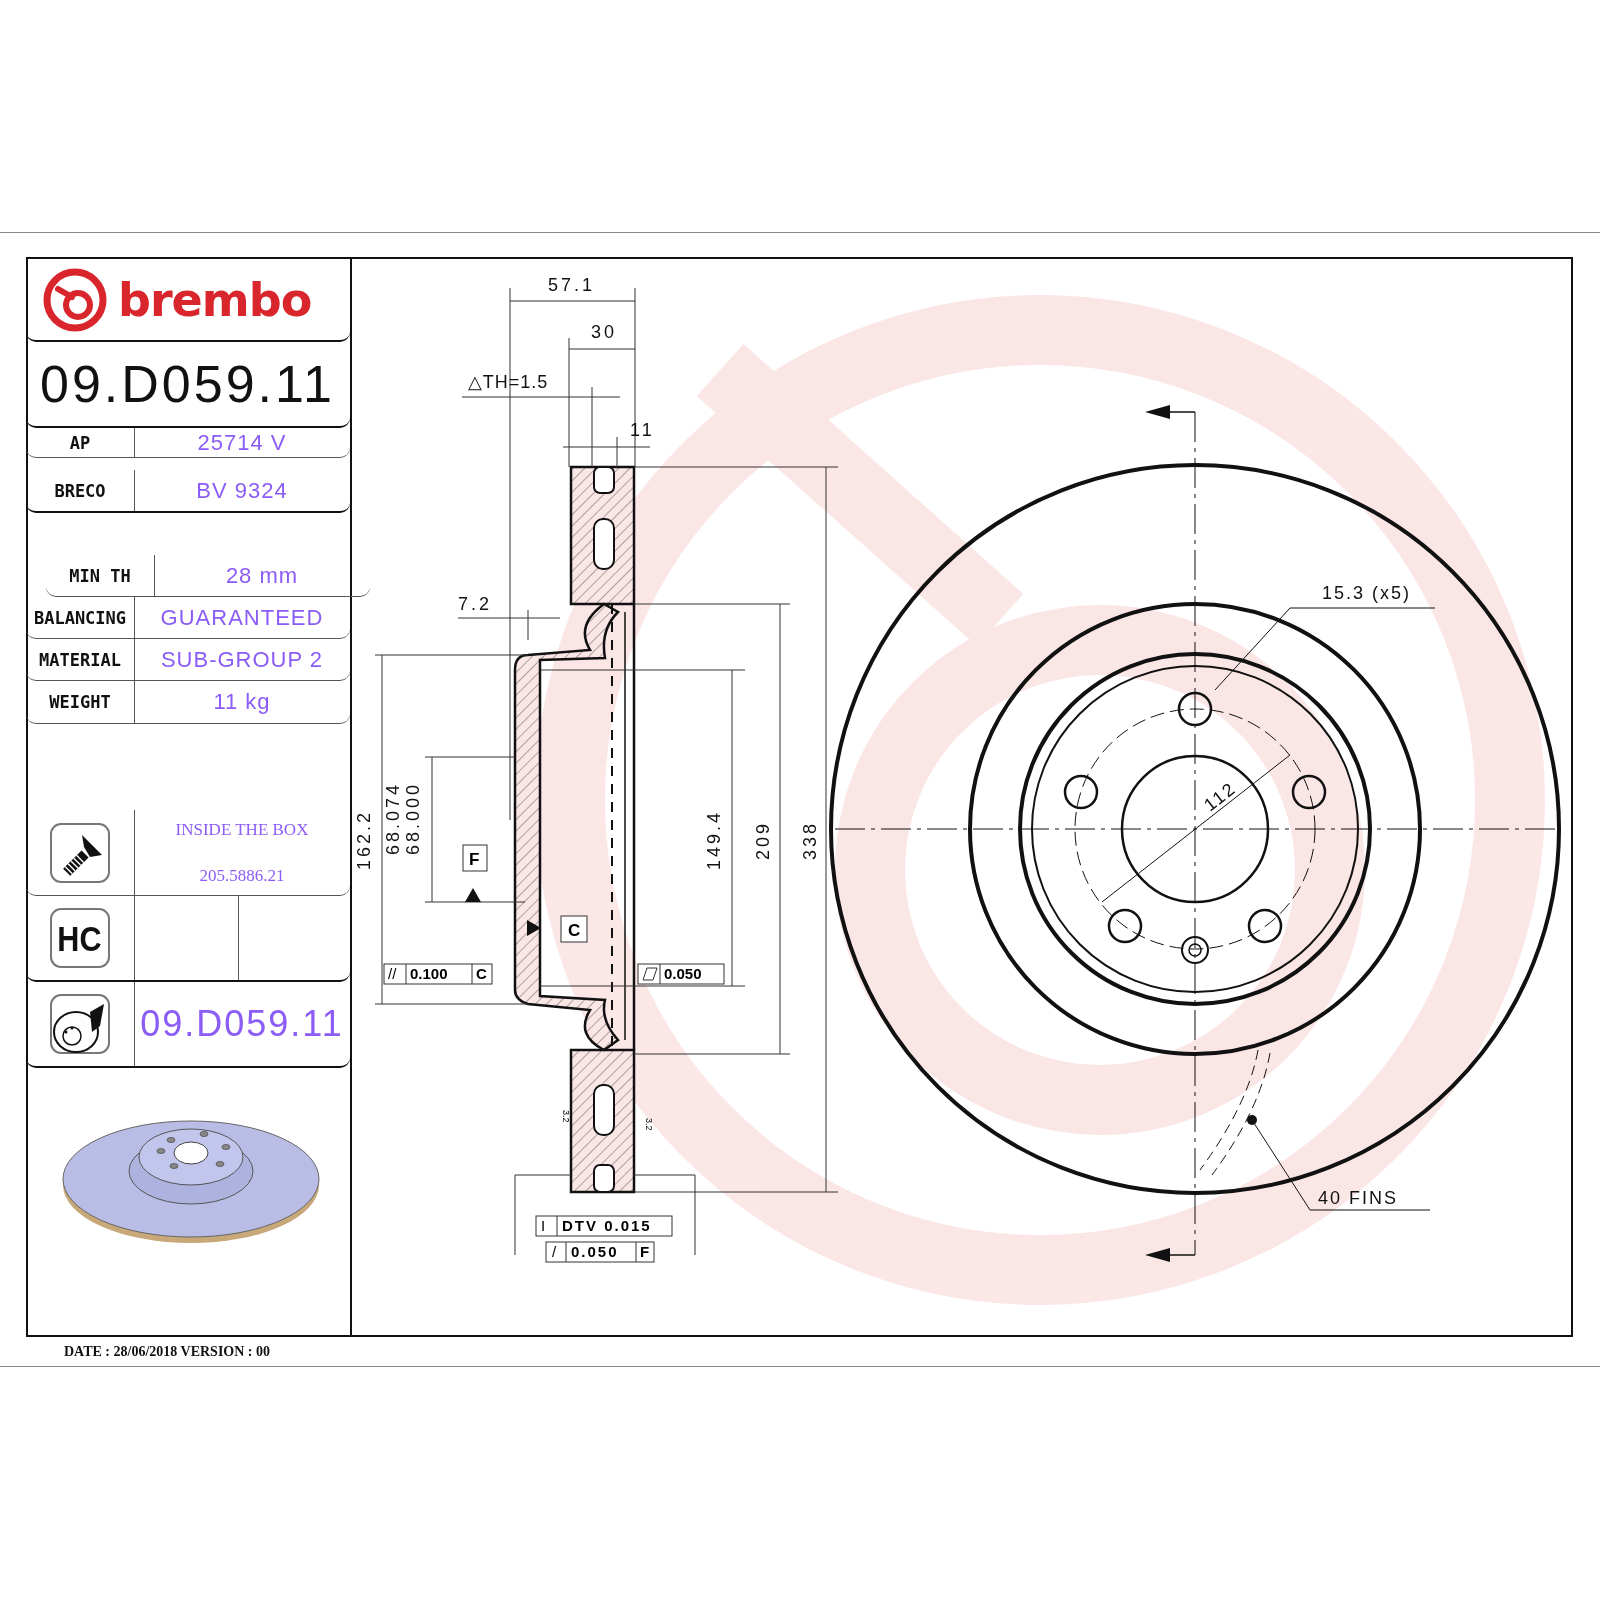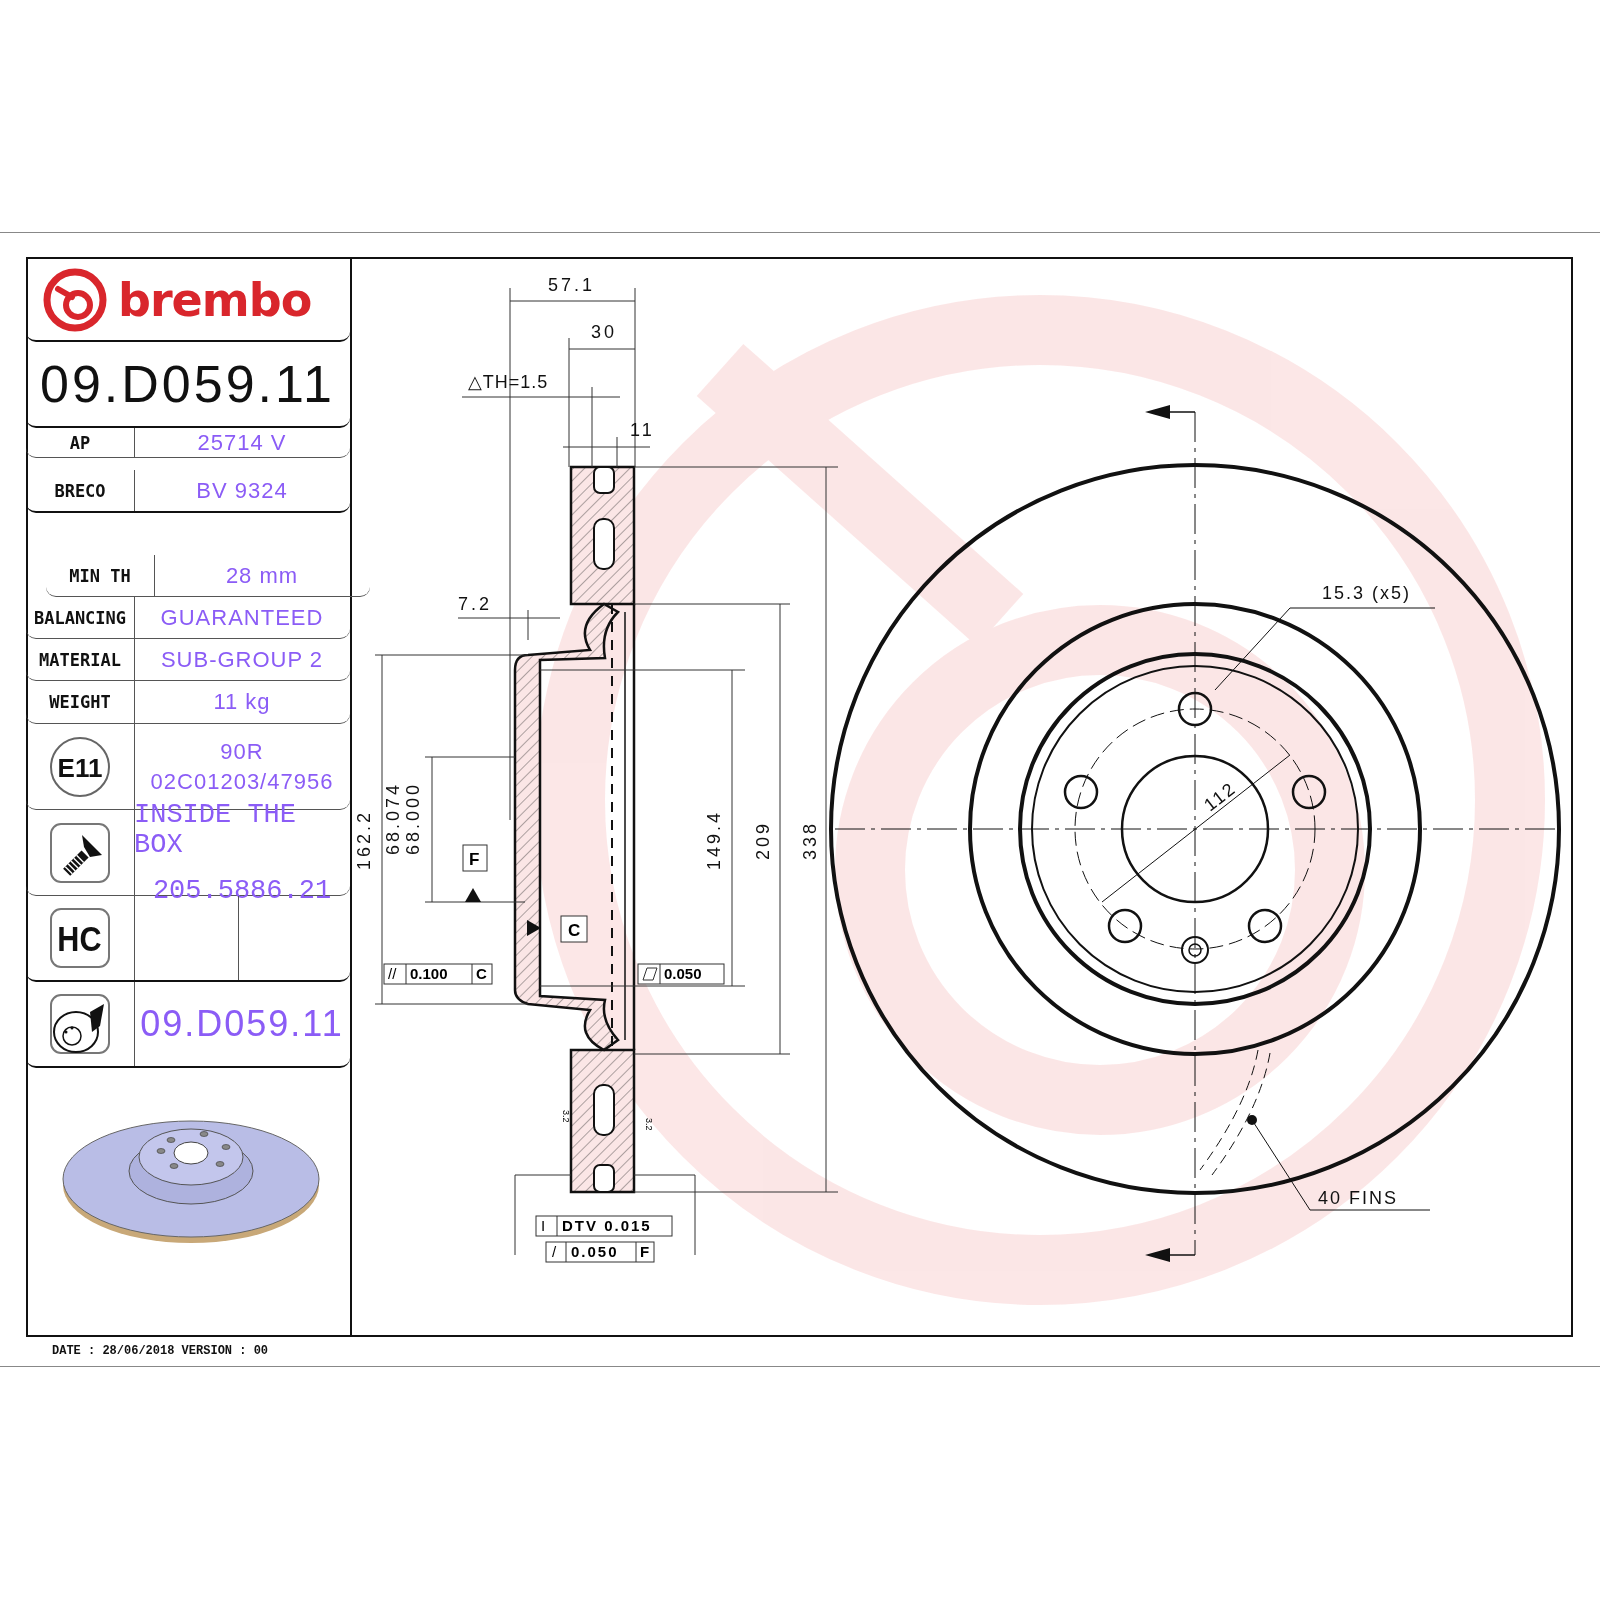--- a/index.html
+++ b/index.html
@@ -12,21 +12,21 @@
   .lbl { position:absolute; left:0; top:0; height:100%; width:108px; border-right:1px solid #555; display:flex; align-items:center; justify-content:center; font-family:"DejaVu Sans Mono", monospace; font-weight:bold; font-size:17px; color:#111; }
   .val { position:absolute; left:108px; right:0; top:0; height:100%; display:flex; align-items:center; justify-content:center; font-family:"Liberation Sans", sans-serif; font-size:22px; letter-spacing:1px; color:#8b5cf6; }
   .logo-row { top:0; height:85px; }
   .logo { position:absolute; left:16px; top:10px; display:flex; align-items:center; gap:10px; }
   .logo-text { font-family:"DejaVu Sans", sans-serif; font-weight:bold; font-size:46px; color:#d9262c; letter-spacing:-1px; }
   .pn-row { top:85px; height:86px; }
   .pn { position:absolute; left:14px; top:12px; font-family:"Liberation Sans", sans-serif; font-size:52px; letter-spacing:3px; color:#111; }
   .icon-cell { position:absolute; left:0; top:0; width:108px; height:100%; border-right:1px solid #555; display:flex; align-items:center; justify-content:center; }
   .multi { flex-direction:column; font-size:22px; line-height:30px; }
   .pn2 { font-size:36px; letter-spacing:2px; }
-  .footer { position:absolute; left:52px; top:1344px; font-family:Liberation Mono, monospace; font-weight:bold; font-size:12px; color:#111; }
+  .footer { position:absolute; left:64px; top:1344px; font-family:Liberation Serif, serif; font-weight:bold; font-size:14px; color:#111; }
   .drawing { position:absolute; left:352px; top:259px; width:1219px; height:1076px; }
   svg text { font-family:"Liberation Sans", sans-serif; }
 </style>
 </head>
 <body>
 
 <div class="sheet"></div>
 <div class="frame"></div>
 
 <div class="side">
@@ -62,51 +62,39 @@
   </div>
   <div class="row" style="top:382px;height:42px;">
     <div class="lbl">MATERIAL</div>
     <div class="val">SUB-GROUP 2</div>
   </div>
   <div class="row" style="top:424px;height:43px;">
     <div class="lbl">WEIGHT</div>
     <div class="val">11 kg</div>
   </div>
 
-  <div class="row" style="top:467px;height:86px;">
-    <div class="icon-cell">
-      <svg width="64" height="64" viewBox="0 0 64 64">
-        <circle cx="32" cy="32" r="29" fill="#fff" stroke="#666" stroke-width="2"></circle>
-        <text x="32" y="42" text-anchor="middle" font-family="Liberation Serif, serif" font-weight="bold" font-size="26" fill="#111">E11</text>
-      </svg>
-    </div>
-    <div class="val multi">
-      <span>90R</span>
-      <span>02C01203/47956</span>
-    </div>
-  </div>
 
   <div class="row" style="top:553px;height:86px;">
     <div class="icon-cell">
       <svg width="64" height="64" viewBox="0 0 64 64">
         <rect x="3" y="3" width="58" height="58" rx="10" fill="#fff" stroke="#777" stroke-width="2"></rect>
         <polygon points="34,14 54,34 42,36 36,26" fill="#111"></polygon>
         <g transform="rotate(-45 30 40)">
           <rect x="14" y="35" width="26" height="10" fill="#111"></rect>
           <g stroke="#fff" stroke-width="1.4">
             <line x1="17" y1="35" x2="17" y2="45"></line>
               <line x1="21" y1="35" x2="21" y2="45"></line>
             <line x1="25" y1="35" x2="25" y2="45"></line>
               <line x1="29" y1="35" x2="29" y2="45"></line>
             <line x1="33" y1="35" x2="33" y2="45"></line>
           </g>
         </g>
       </svg>
     </div>
-    <div class="val multi" style="font-family:Liberation Mono, monospace;font-size:27px;letter-spacing:0;gap:16px;">
+    <div class="val multi" style="font-family:Liberation Serif, serif;font-size:17px;letter-spacing:0;gap:16px;">
       <span>INSIDE THE BOX</span>
       <span>205.5886.21</span>
     </div>
   </div>
 
   <div class="row thick" style="top:639px;height:86px;">
     <div class="icon-cell">
       <svg width="64" height="64" viewBox="0 0 64 64">
         <rect x="3" y="3" width="58" height="58" rx="10" fill="#fff" stroke="#777" stroke-width="2"></rect>
         <text x="32" y="45" text-anchor="middle" font-family="Liberation Sans, sans-serif" font-weight="bold" font-size="36" fill="#111" transform="scale(0.85 1) translate(5 0)">HC</text>

